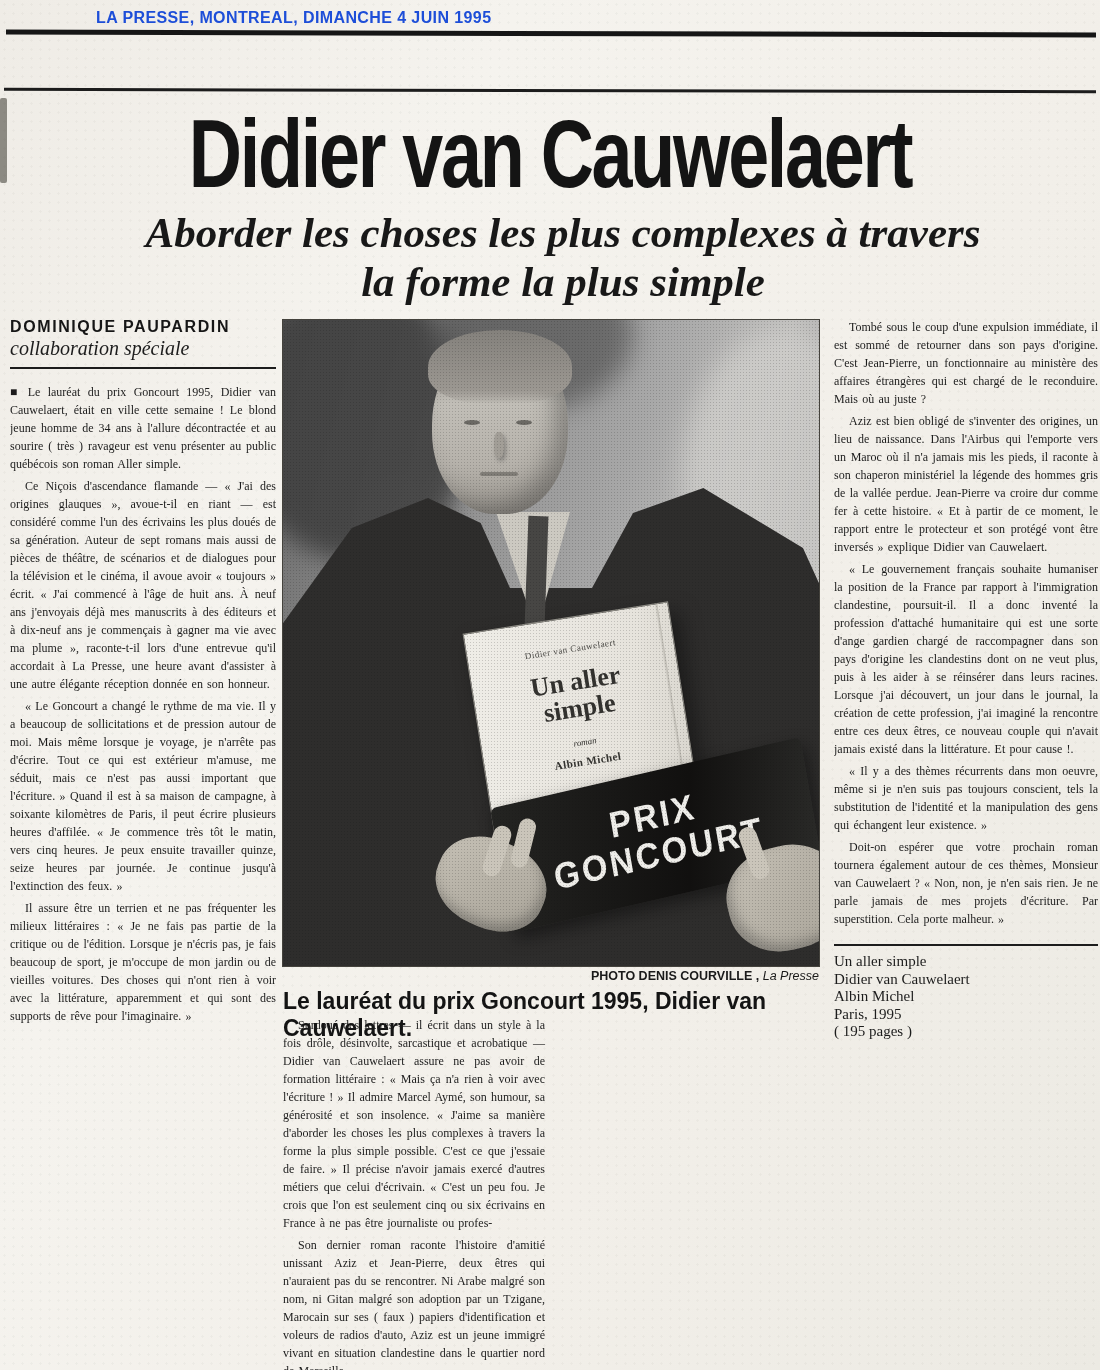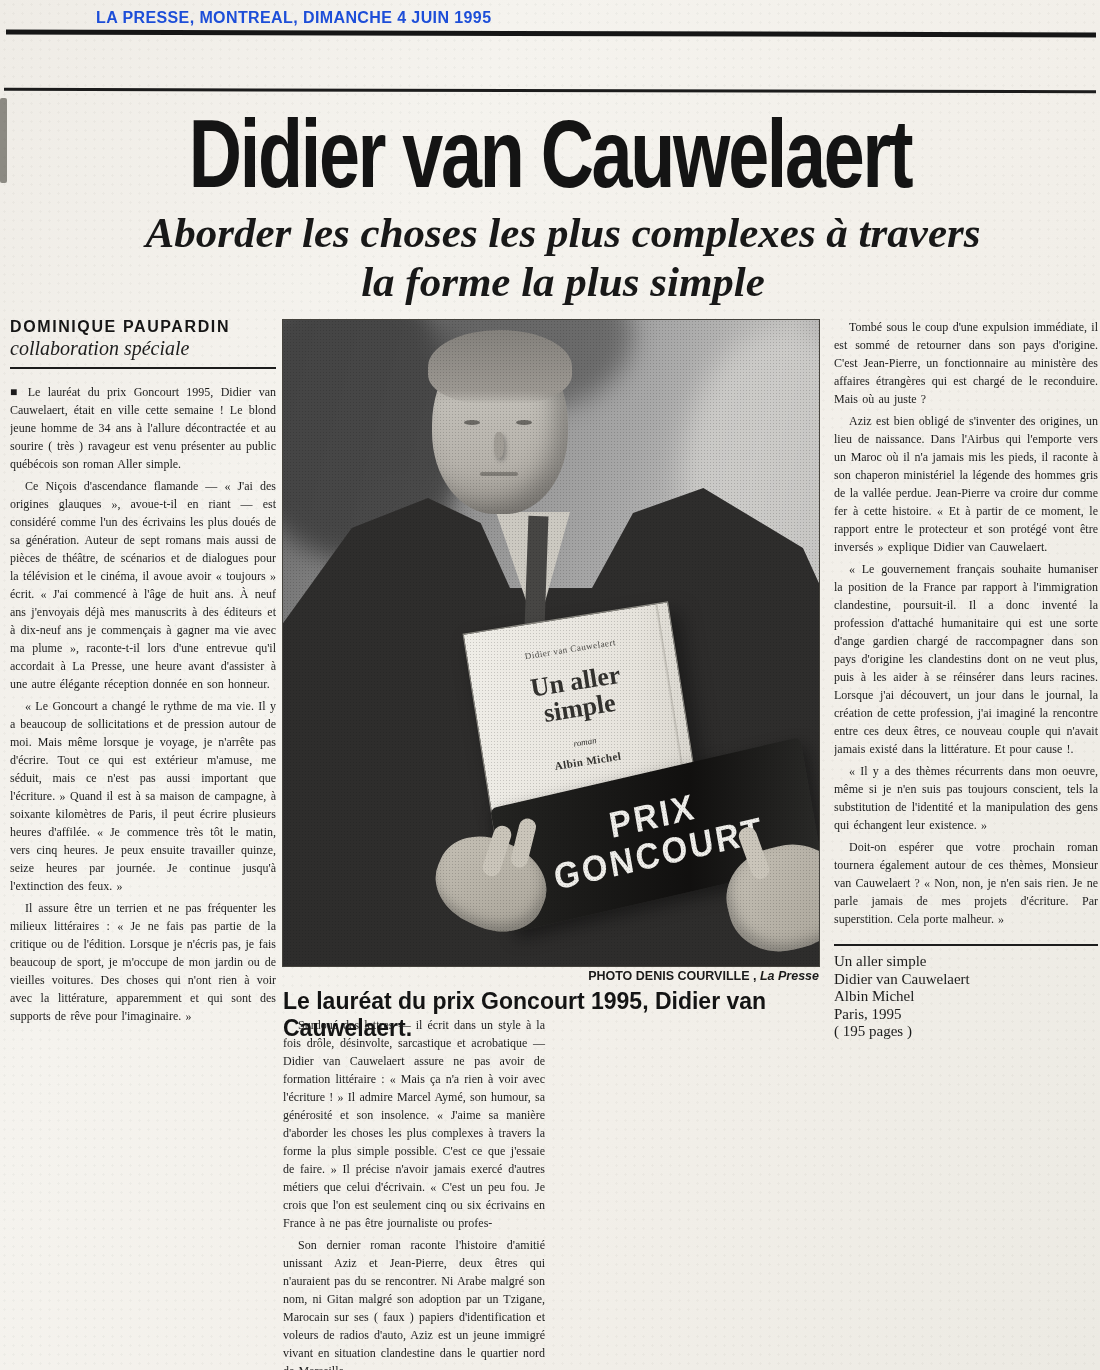--- a/index.html
+++ b/index.html
@@ -131,21 +131,21 @@
   .hand-right { left:444px; top:526px; width:118px; height:104px; transform:rotate(-14deg); box-shadow:inset 6px -6px 12px rgba(50,50,50,.35); }
   .finger { position:absolute; background:#cac5ba; border-radius:10px; }
   .f1 { left:205px; top:505px; width:18px; height:52px; transform:rotate(18deg); }
   .f2 { left:232px; top:498px; width:17px; height:50px; transform:rotate(14deg); }
   .f3 { left:462px; top:506px; width:18px; height:54px; transform:rotate(-20deg); }
 
   .photo-credit {
     margin-top:3px; text-align:right;
     font-family:"Liberation Sans", sans-serif; font-weight:bold; font-size:12.5px; color:#1a1a1a;
   }
-  .photo-credit .src { font-style:italic; font-weight:bold; }
+  .photo-credit .src { font-style:italic; font-weight:normal; }
   .photo-caption {
     margin-top:5px;
     font-family:"Liberation Sans", sans-serif; font-weight:bold; font-size:23px; color:#141414;
   }
 
   
   .bottom-cols { position:absolute; left:283px; top:1016px; width:537px; height:354px;
     display:flex; overflow:hidden;flex-direction:column; }
   .bottom-col { width:262px; }
 

